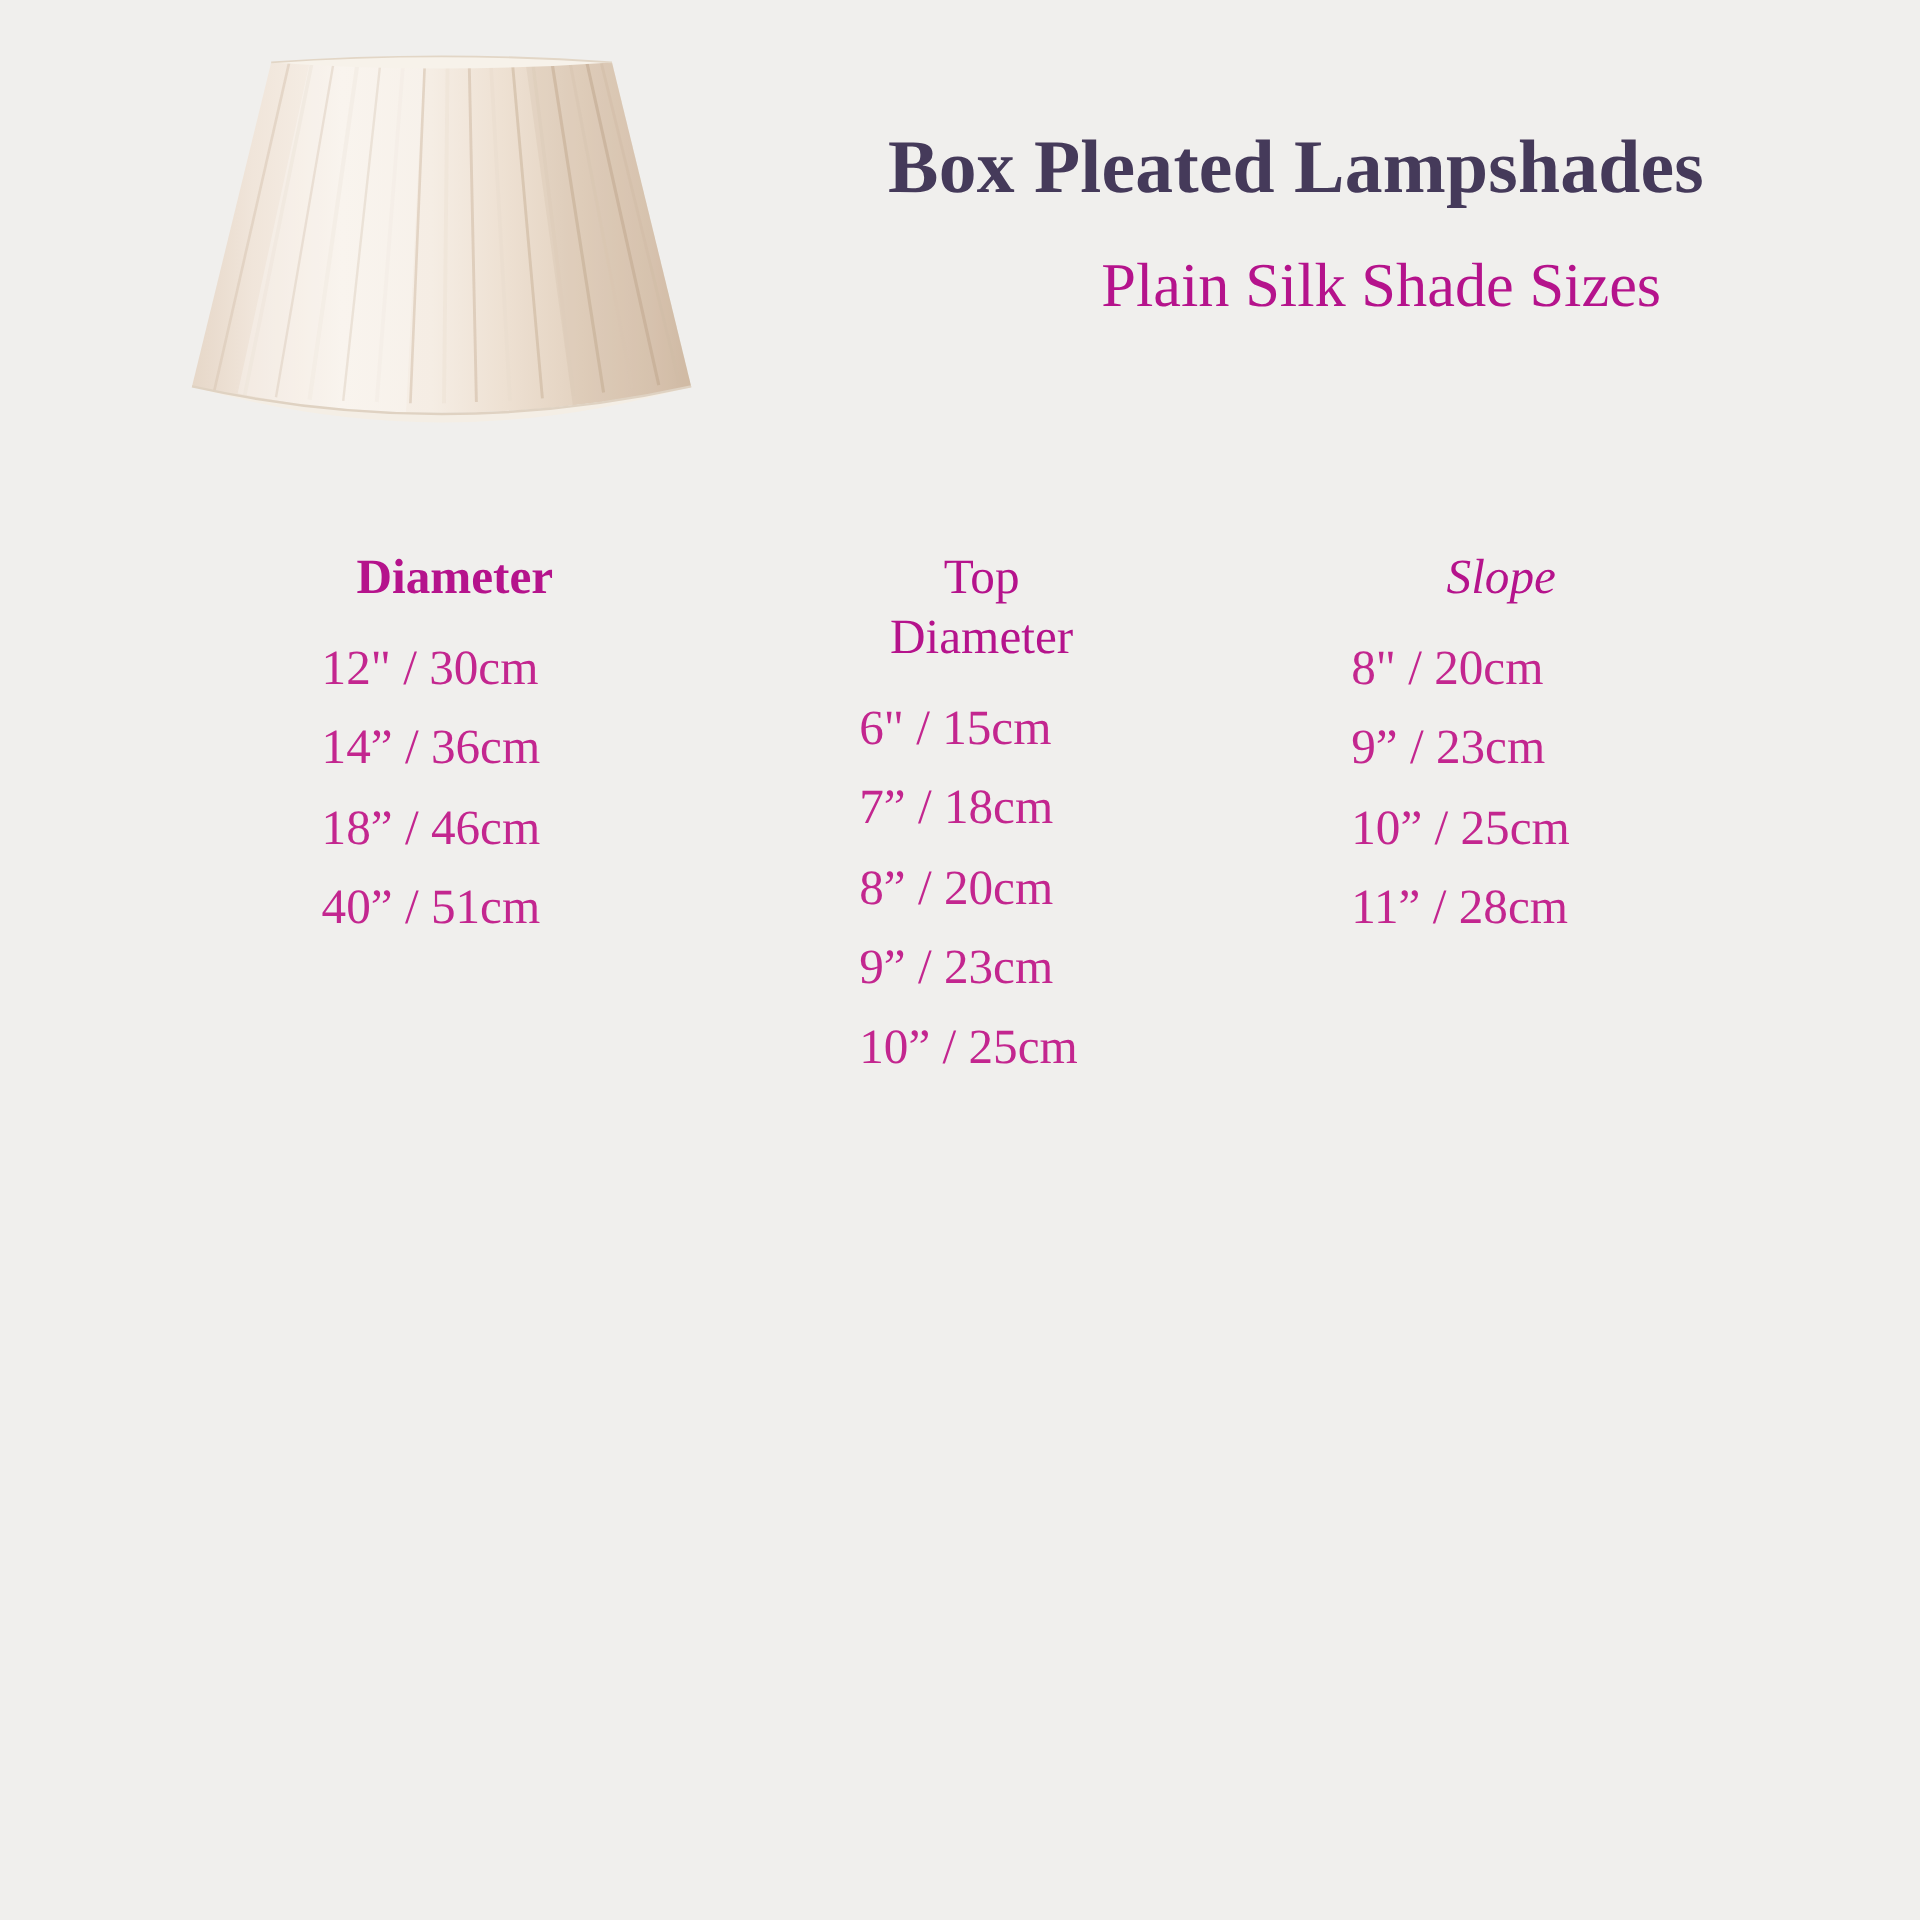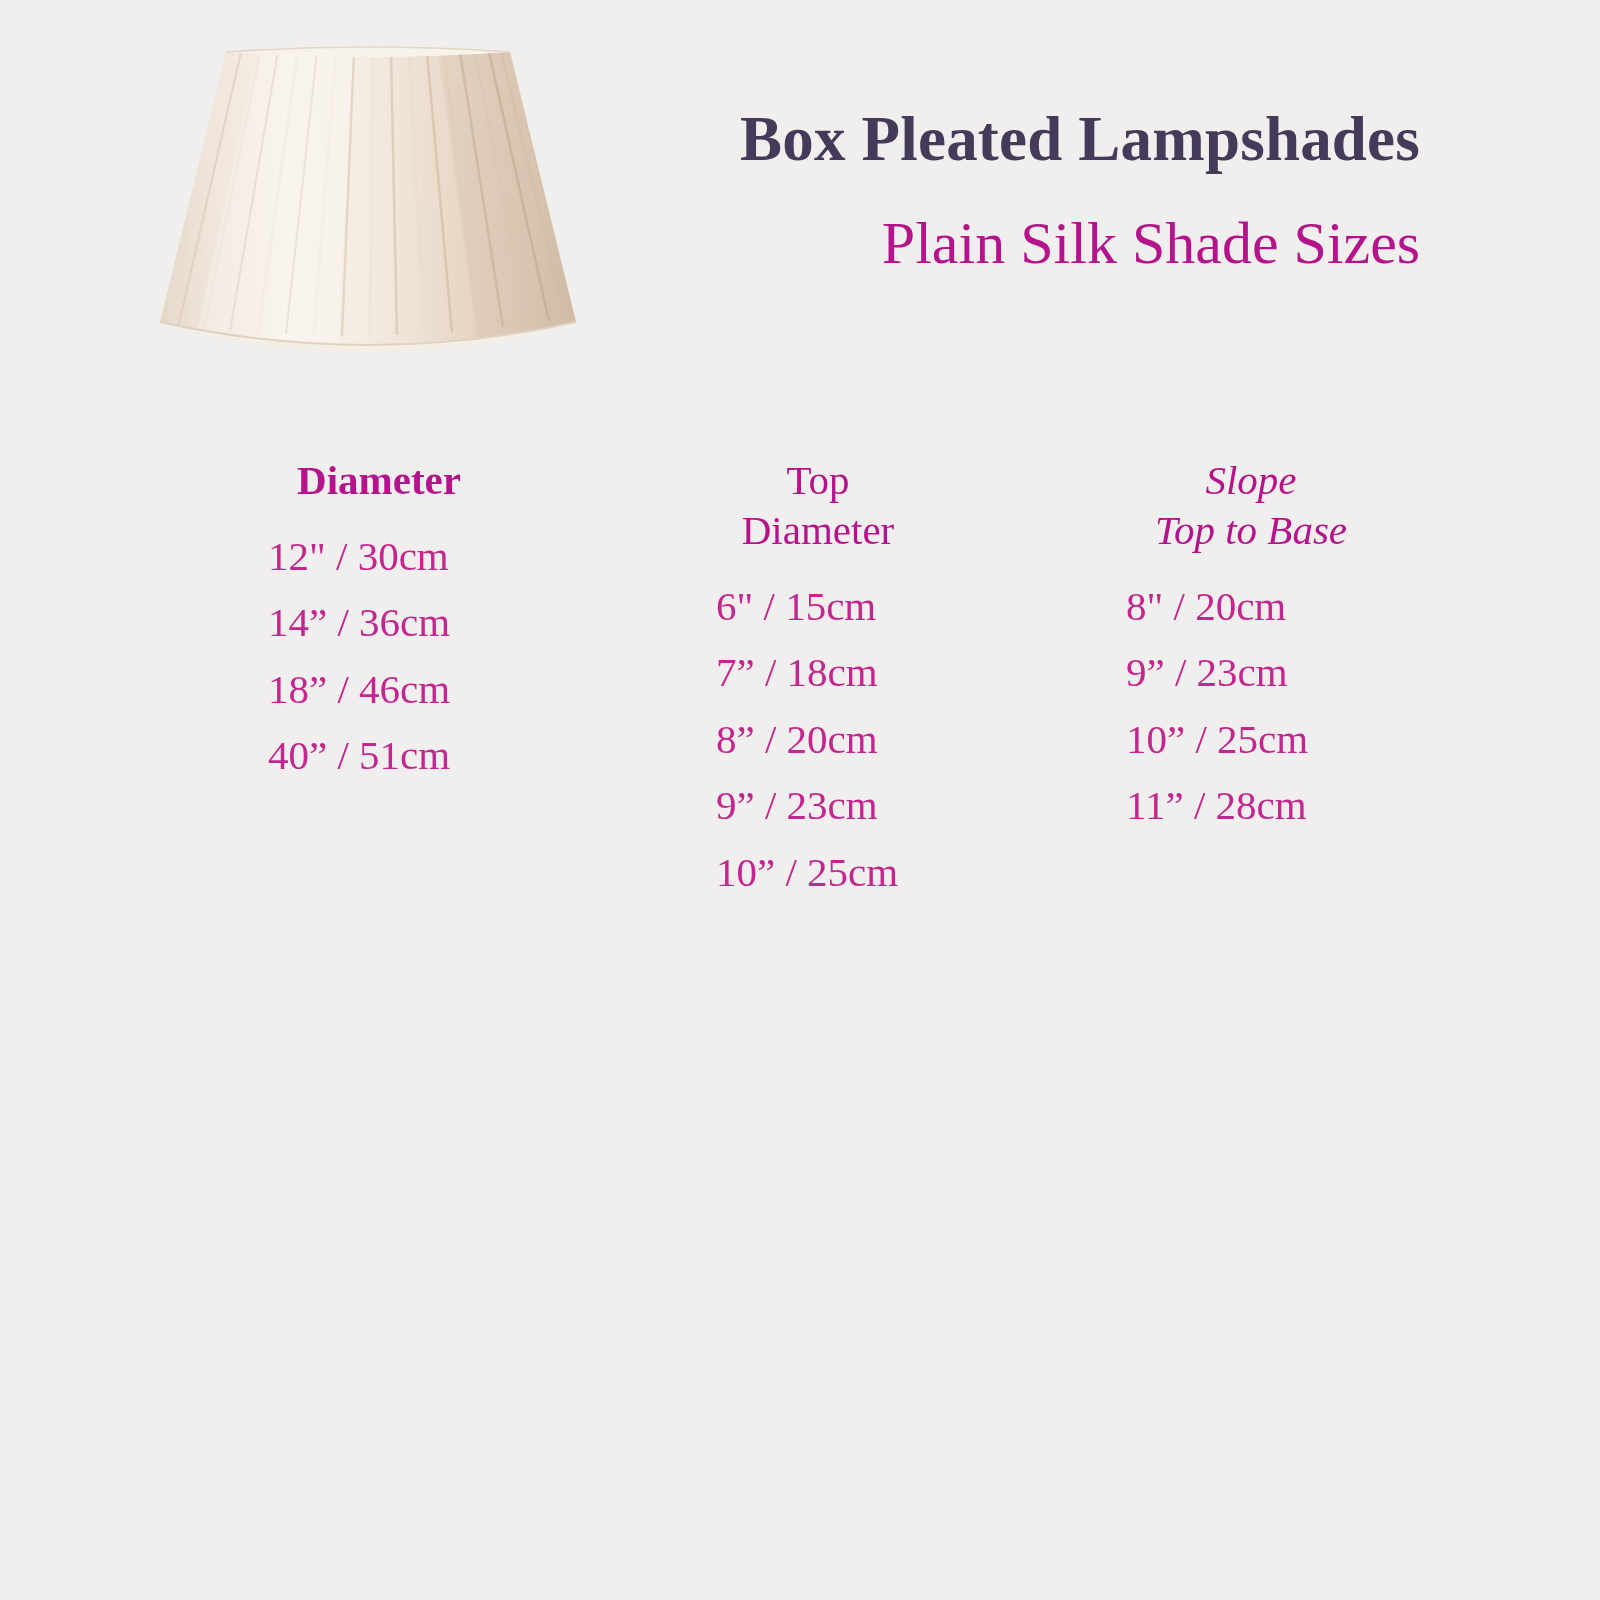--- a/index.html
+++ b/index.html
@@ -44,21 +44,21 @@
     font-size: 63px;
     font-weight: bold;
     color: #453A5A;
     letter-spacing: 0.2px;
     line-height: 1.05;
     white-space: nowrap;
   }
   .sub-title {
     margin-top: 40px;
     margin-left: 142px;
-    font-size: 60px;
+    font-size: 52px;
     font-weight: normal;
     color: #B5138C;
     line-height: 1.05;
     white-space: nowrap;
   }
 
   
   .size-table {
     position: absolute;
     left: 0px;
@@ -194,21 +194,20 @@
           <div class="cell">7” / 18cm</div>
           <div class="cell">8” / 20cm</div>
           <div class="cell">9” / 23cm</div>
           <div class="cell">10” / 25cm</div>
         </div>
       </div>
 
       <div class="col col-3">
         <div class="col-head">
           <span class="head-line">Slope</span>
-          <span class="head-line">Top to Base</span>
         </div>
         <div class="col-values">
           <div class="cell">8" / 20cm</div>
           <div class="cell">9” / 23cm</div>
           <div class="cell">10” / 25cm</div>
           <div class="cell">11” / 28cm</div>
         </div>
       </div>
 
     </div>

